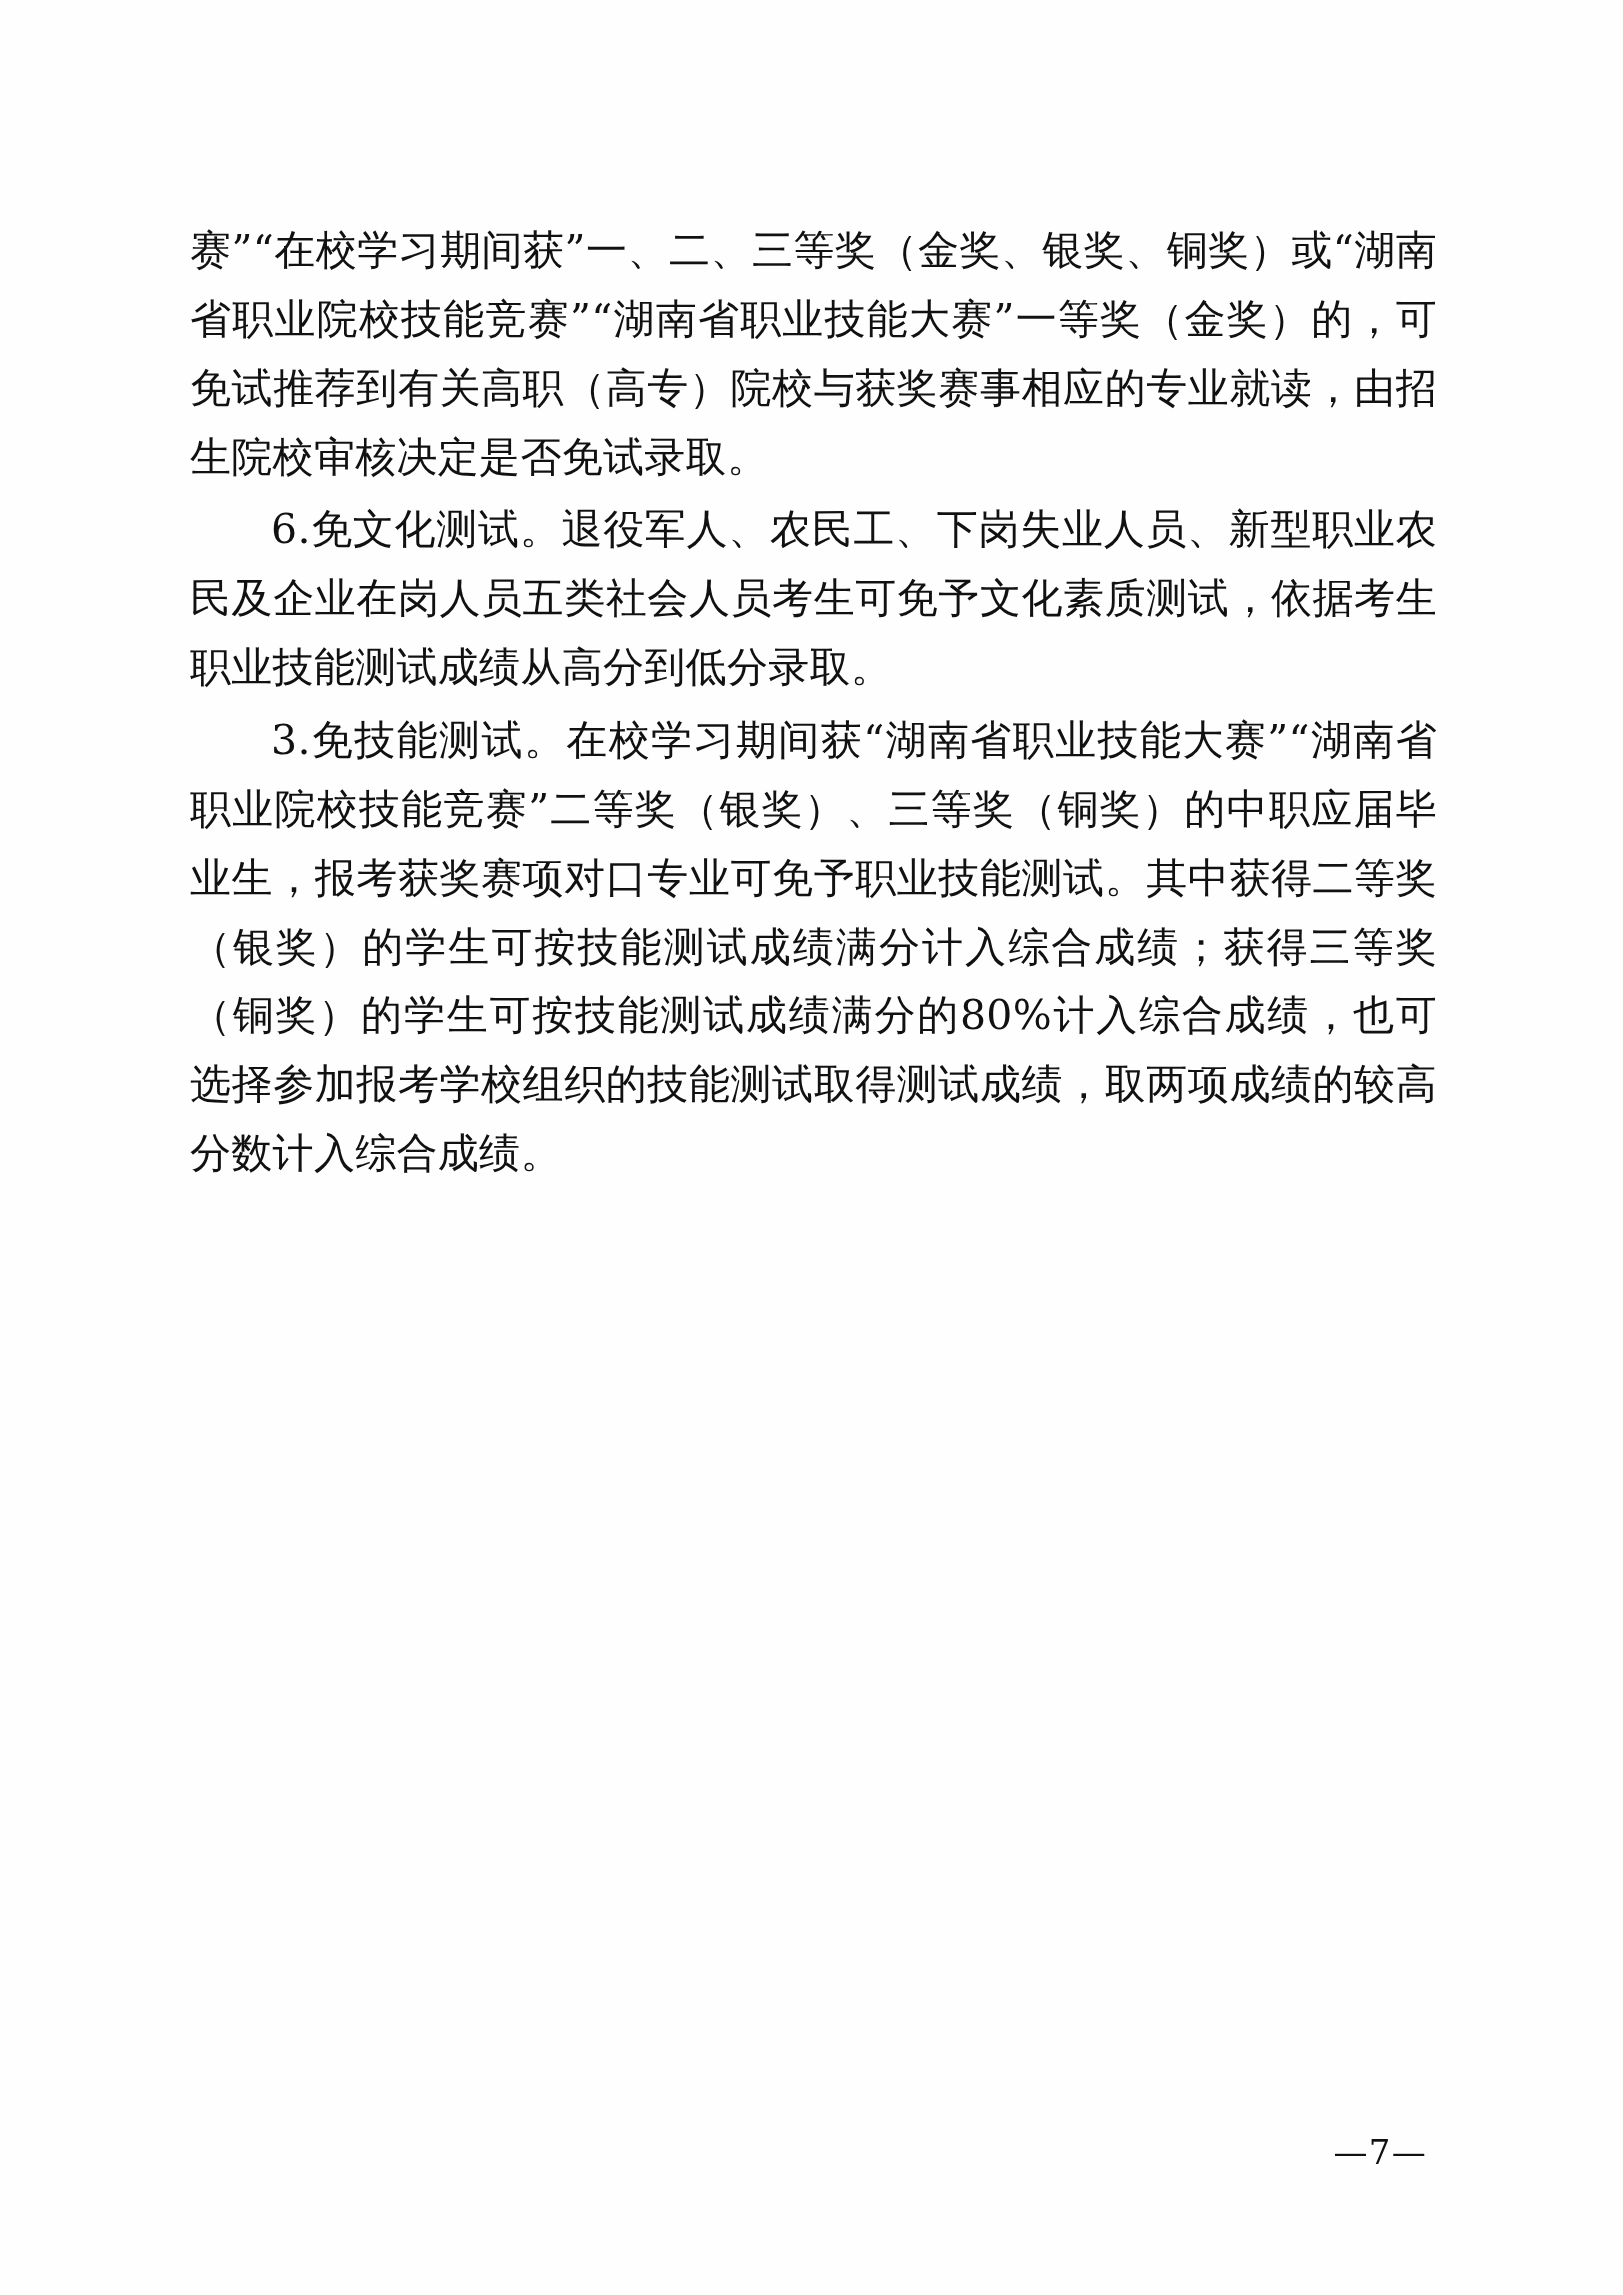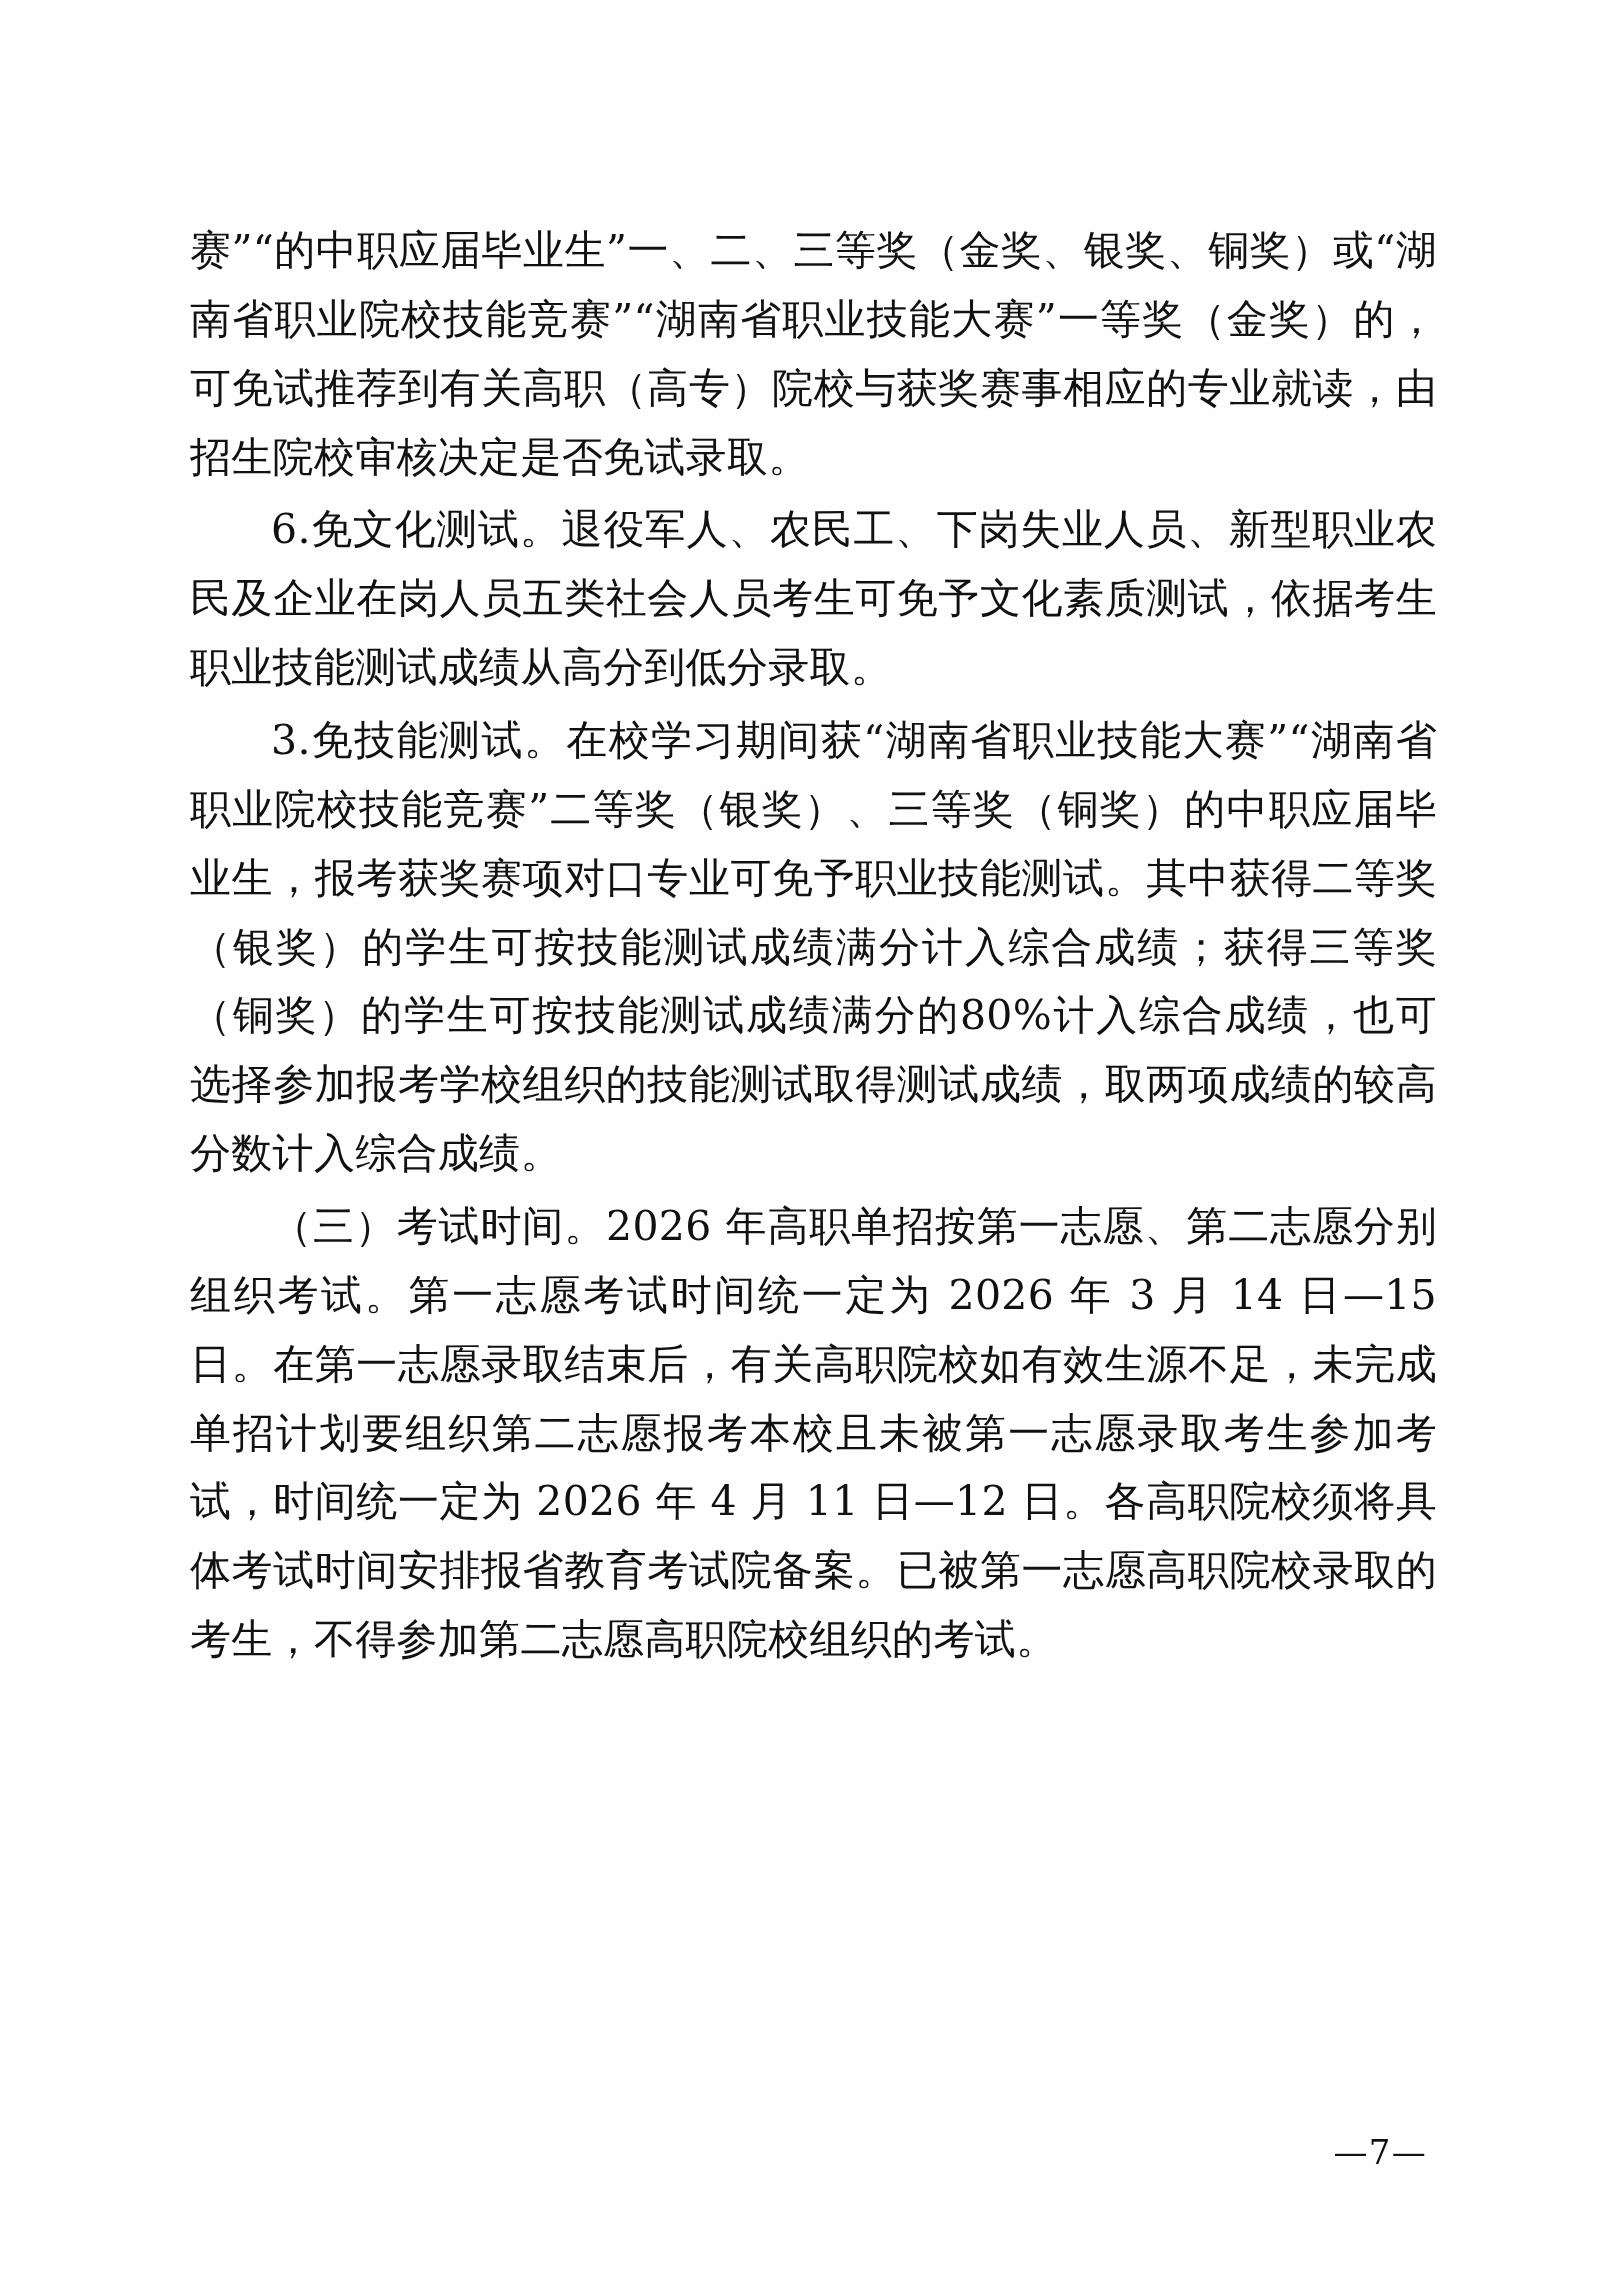--- a/index.html
+++ b/index.html
@@ -46,20 +46,19 @@
     color: #111111;
     letter-spacing: 1.3px;
     font-family: "DejaVu Serif", "Liberation Serif", serif;
   }
 </style>
 </head>
 <body>
 
 <div class="page">
   <div class="content">
-    <p class="para">赛”“的中职应届毕业生”一、二、三等奖（金奖、银奖、铜奖）或“湖南省职业院校技能竞赛”“湖南省职业技能大赛”一等奖（金奖）的，可免试推荐到有关高职（高专）院校与获奖赛事相应的专业就读，由招生院校审核决定是否免试录取。</p>
+    <p class="para">赛”“在校学习期间获”一、二、三等奖（金奖、银奖、铜奖）或“湖南省职业院校技能竞赛”“湖南省职业技能大赛”一等奖（金奖）的，可免试推荐到有关高职（高专）院校与获奖赛事相应的专业就读，由招生院校审核决定是否免试录取。</p>
     <p class="para indent">6.免文化测试。退役军人、农民工、下岗失业人员、新型职业农民及企业在岗人员五类社会人员考生可免予文化素质测试，依据考生职业技能测试成绩从高分到低分录取。</p>
     <p class="para indent">3.免技能测试。在校学习期间获“湖南省职业技能大赛”“湖南省职业院校技能竞赛”二等奖（银奖）、三等奖（铜奖）的中职应届毕业生，报考获奖赛项对口专业可免予职业技能测试。其中获得二等奖（银奖）的学生可按技能测试成绩满分计入综合成绩；获得三等奖（铜奖）的学生可按技能测试成绩满分的80%计入综合成绩，也可选择参加报考学校组织的技能测试取得测试成绩，取两项成绩的较高分数计入综合成绩。</p>
-    <p class="para indent">（三）考试时间。2026 年高职单招按第一志愿、第二志愿分别组织考试。第一志愿考试时间统一定为 2026 年 3 月 14 日—15日。在第一志愿录取结束后，有关高职院校如有效生源不足，未完成单招计划要组织第二志愿报考本校且未被第一志愿录取考生参加考试，时间统一定为 2026 年 4 月 11 日—12 日。各高职院校须将具体考试时间安排报省教育考试院备案。已被第一志愿高职院校录取的考生，不得参加第二志愿高职院校组织的考试。</p>
   </div>
   <div class="page-number">—7—</div>
 </div>
 
 
 </body></html>

